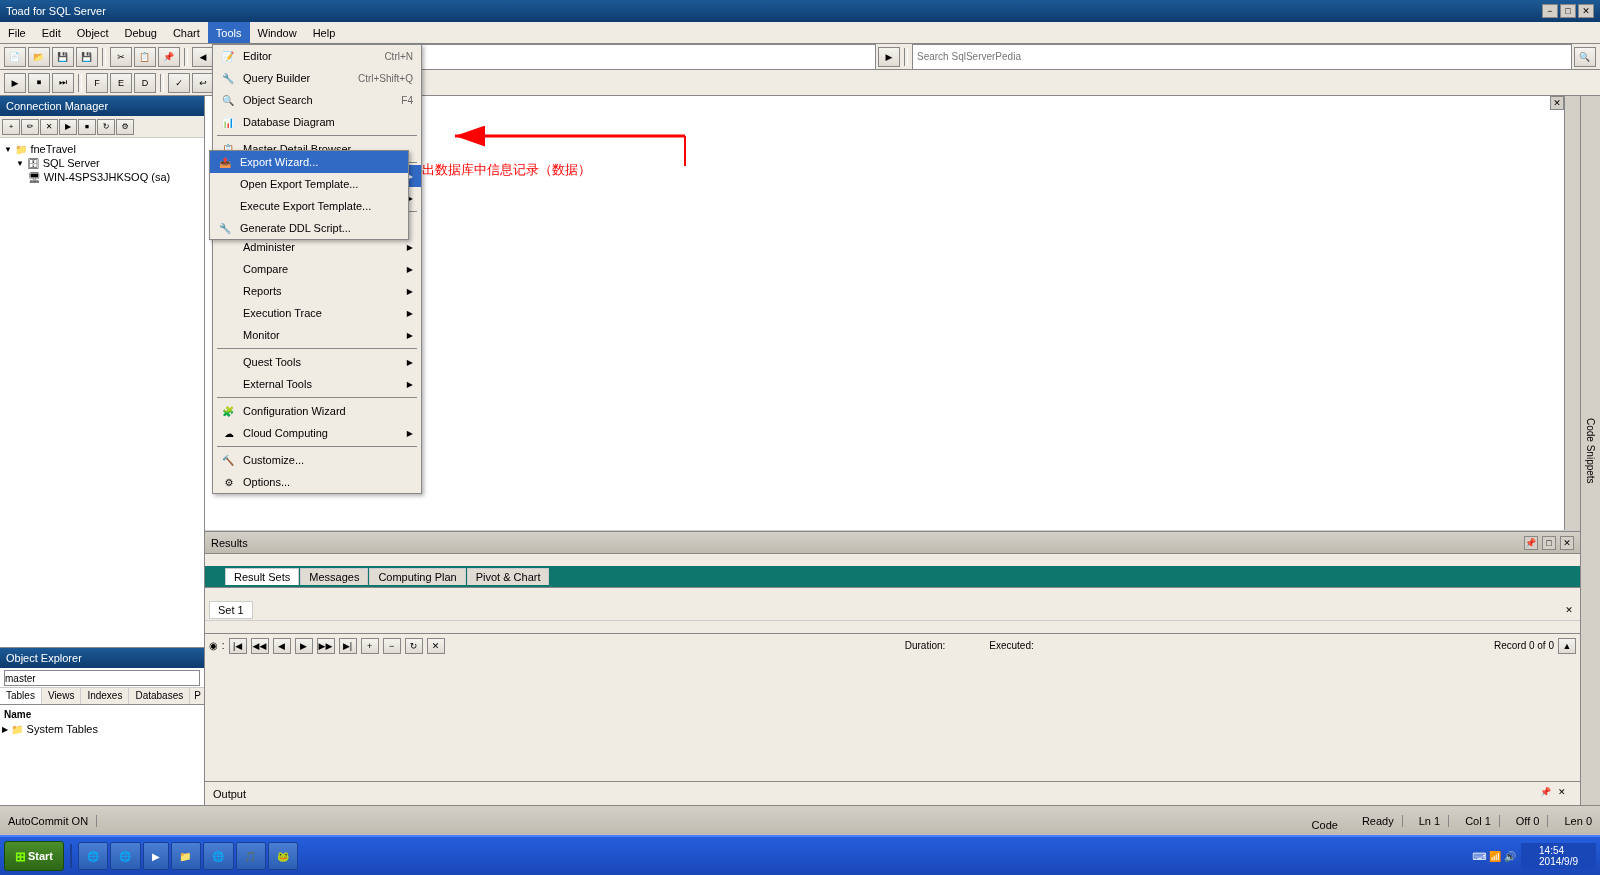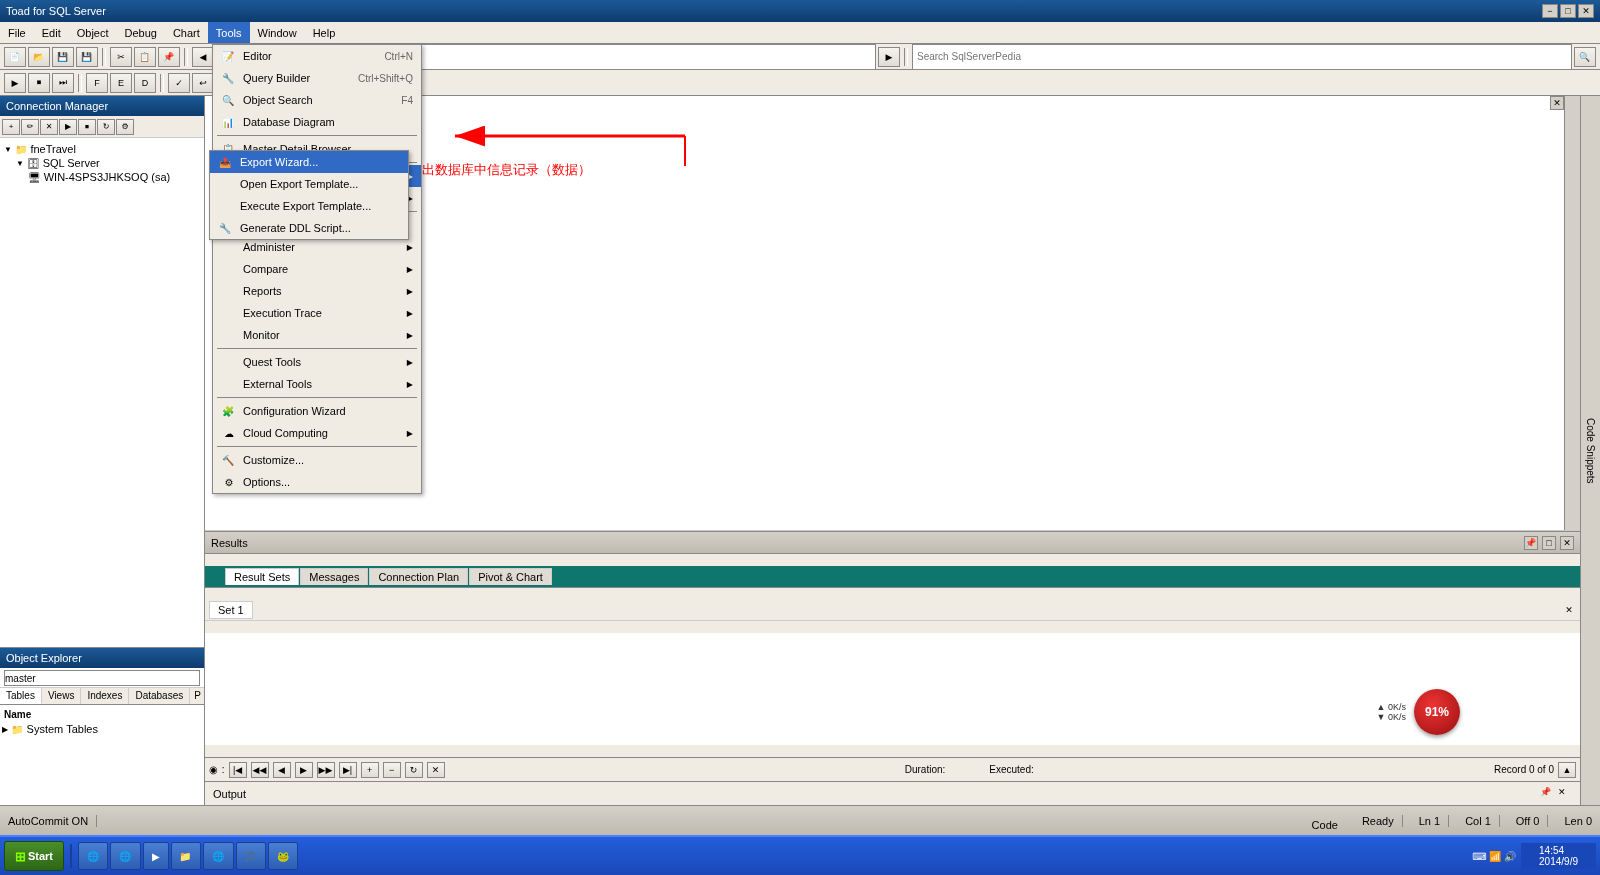--- a/index.html
+++ b/index.html
@@ -360,38 +360,26 @@
           <span>Results</span>
           <div style="margin-left:auto; display:flex; gap:4px;">
             <div style="width:14px; height:14px; background:#d4d0c8; border:1px solid #888; font-size:9px; display:flex; align-items:center; justify-content:center; cursor:pointer;">📌</div>
             <div style="width:14px; height:14px; background:#d4d0c8; border:1px solid #888; font-size:9px; display:flex; align-items:center; justify-content:center; cursor:pointer;">□</div>
             <div style="width:14px; height:14px; background:#d4d0c8; border:1px solid #888; font-size:9px; display:flex; align-items:center; justify-content:center; cursor:pointer;">✕</div>
           </div>
         </div>
         <div style="display:flex; align-items:flex-end; background:#0f766e; border-bottom:1px solid #888; padding:2px 20px;">
           <div class="results-tab active">Result Sets</div>
           <div class="results-tab">Messages</div>
-          <div class="results-tab">Connection Plan</div>
+          <div class="results-tab">Computing Plan</div>
           <div class="results-tab">Pivot &amp; Chart</div>
         </div>
         <div style="display:flex; align-items:center; background:#f0ece4; border-bottom:1px solid #ccc; padding:1px 4px; gap:4px;">
           <div class="results-tab-set">Set 1</div>
           <div style="margin-left:auto; width:14px; height:14px; font-size:9px; display:flex; align-items:center; justify-content:center; cursor:pointer;">✕</div>
-        </div>
-        <div class="results-content" style="position:relative;">
-
-          <div style="position:absolute; bottom:10px; right:120px; display:flex; align-items:center; gap:8px;">
-            <div style="display:flex; flex-direction:column; font-size:9px; color:#333;">
-              <span>▲ <span>0K/s</span></span>
-              <span>▼ <span>0K/s</span></span>
-            </div>
-            <div style="width:46px; height:46px; border-radius:50%; background:radial-gradient(circle at 40% 35%, #ee3333, #991111); display:flex; align-items:center; justify-content:center; color:white; font-weight:bold; font-size:12px; box-shadow: 0 2px 4px rgba(0,0,0,0.4);">
-              <span>91%</span>
-            </div>
-          </div>
         </div>
         <div class="results-toolbar">
           <span>◉</span>
           <span>:</span>
           <div class="nav-btn">|◀</div>
           <div class="nav-btn">◀◀</div>
           <div class="nav-btn">◀</div>
           <div class="nav-btn">▶</div>
           <div class="nav-btn">▶▶</div>
           <div class="nav-btn">▶|</div>

